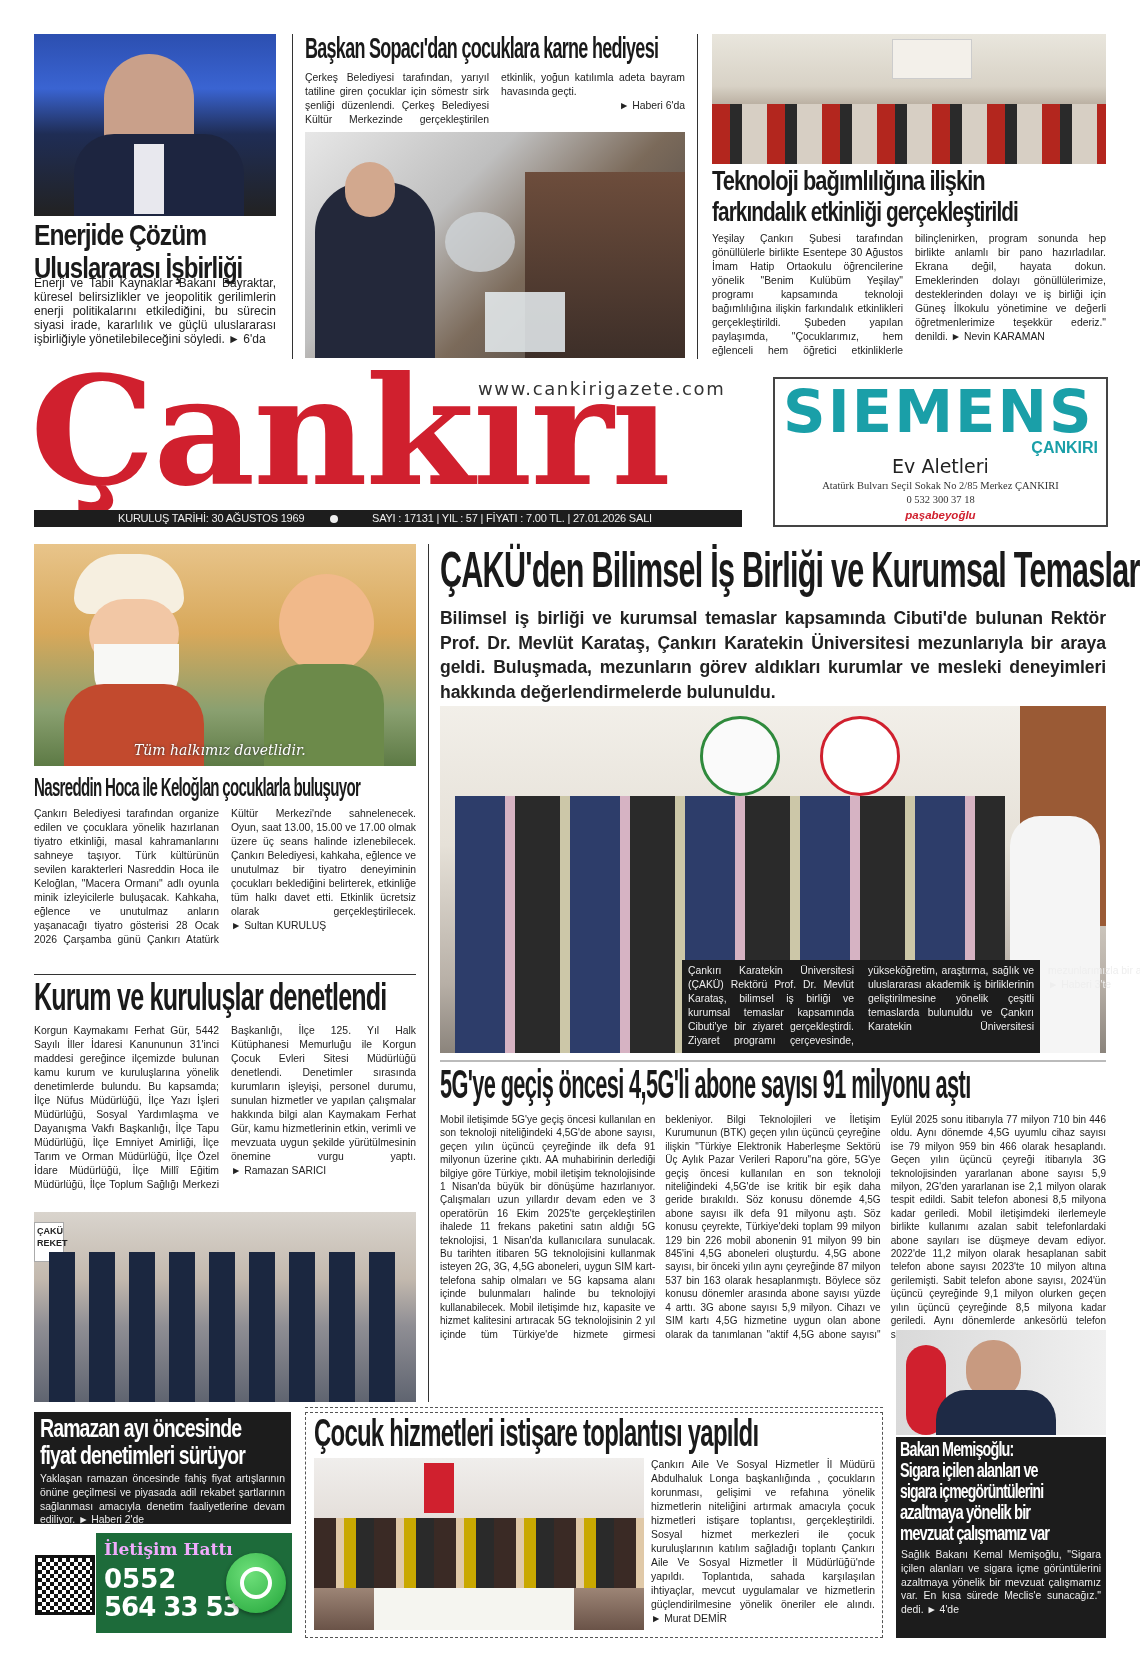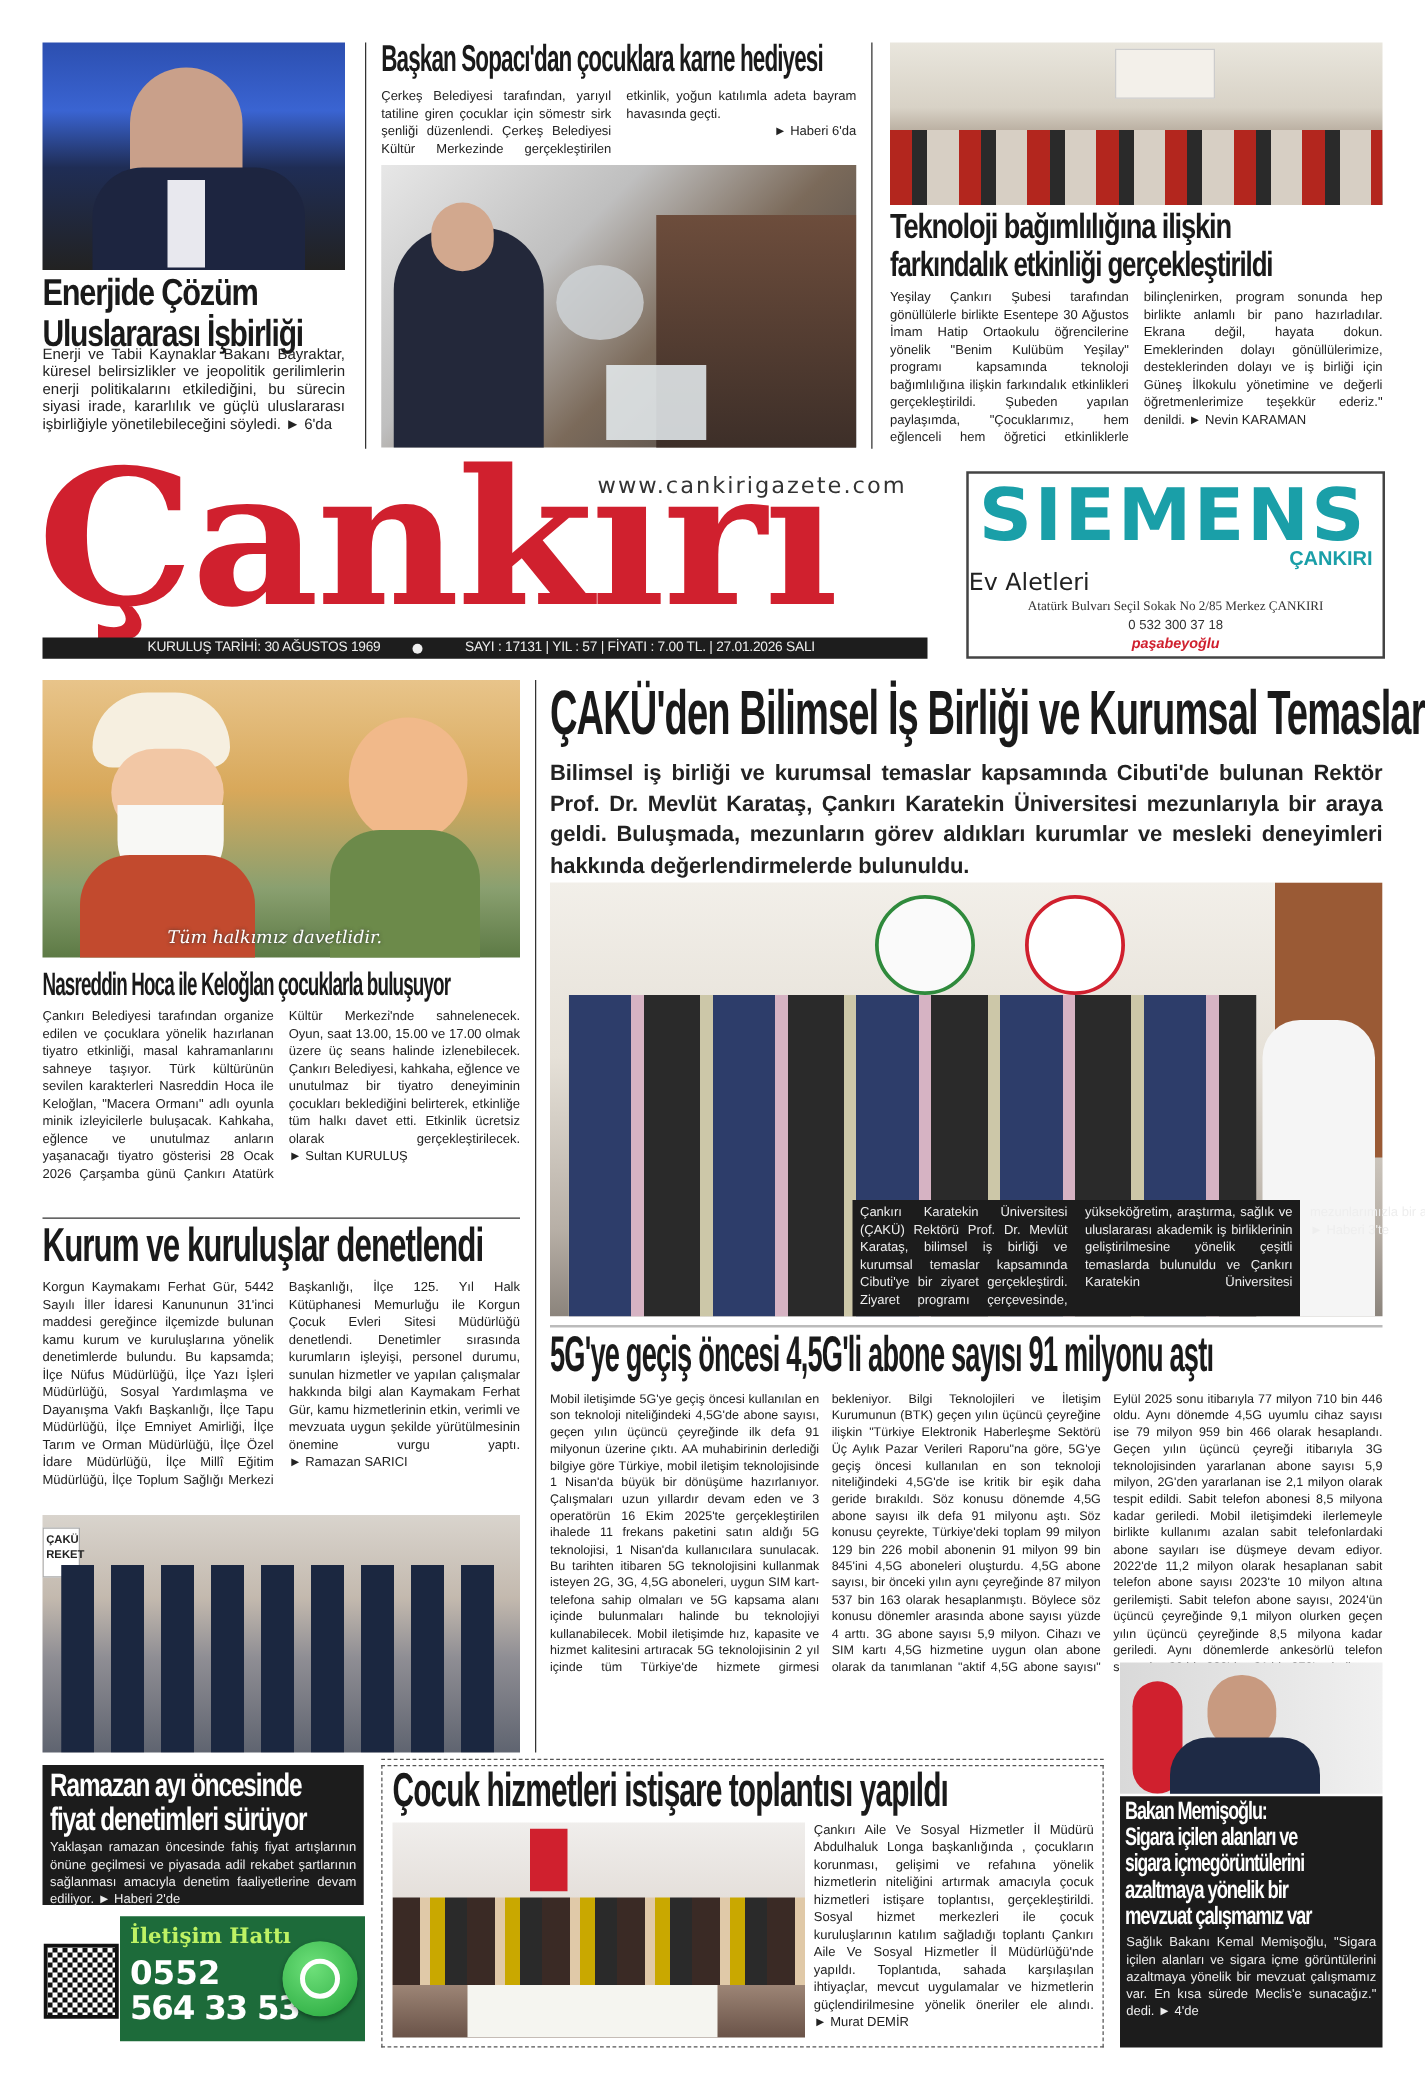--- a/index.html
+++ b/index.html
@@ -59,23 +59,23 @@
 <div class="abs" style="left:30px;top:356px;font-family:'DejaVu Serif',serif;font-weight:bold;font-size:150px;line-height:150px;color:#d0202e;letter-spacing:-2px;transform:scaleX(1.05);transform-origin:left top">Çankırı</div>
 <div class="abs" style="left:478px;top:378px;font-family:'DejaVu Sans',sans-serif;font-size:18px;color:#333;letter-spacing:1.6px">www.cankirigazete.com</div>
 <div class="abs" style="left:34px;top:510px;width:708px;height:17px;background:#1d1d1d"></div>
 <div class="abs" style="left:118px;top:512px;font-size:11px;color:#eee;letter-spacing:-.2px">KURULUŞ TARİHİ: 30 AĞUSTOS 1969</div>
 <div class="abs" style="left:330px;top:515px;width:8px;height:8px;border-radius:50%;background:#eee"></div>
 <div class="abs" style="left:372px;top:512px;font-size:11px;color:#eee;letter-spacing:-.2px">SAYI : 17131 | YIL : 57 | FİYATI : 7.00 TL. | 27.01.2026 SALI</div>
 
 <div class="abs" style="left:773px;top:377px;width:335px;height:150px;border:2px solid #444;background:#fff">
   <div style="position:absolute;left:8px;top:2px;font-family:'DejaVu Sans',sans-serif;font-weight:bold;font-size:58px;line-height:62px;color:#1a9fa8;letter-spacing:2px;transform:scaleX(1.02);transform-origin:left top">SIEMENS</div>
   <div style="position:absolute;right:8px;top:60px;font-weight:bold;font-size:16px;color:#1a9fa8">ÇANKIRI</div>
-  <div style="position:absolute;left:0;width:100%;text-align:left;top:76px;font-family:'DejaVu Sans',sans-serif;font-size:19px;color:#222">Ev Aletleri</div>
+  <div style="position:absolute;left:0;width:100%;text-align:center;top:76px;font-family:'DejaVu Sans',sans-serif;font-size:19px;color:#222">Ev Aletleri</div>
   <div style="position:absolute;left:0;width:100%;text-align:center;top:101px;font-family:'Liberation Serif',serif;font-size:10.5px;color:#333">Atatürk Bulvarı Seçil Sokak No 2/85 Merkez ÇANKIRI</div>
-  <div style="position:absolute;left:0;width:100%;text-align:center;top:115px;font-family:Liberation Sans, sans-serif;font-size:10.5px;color:#333">0 532 300 37 18</div>
+  <div style="position:absolute;left:0;width:100%;text-align:center;top:115px;font-family:Liberation Serif, serif;font-size:10.5px;color:#333">0 532 300 37 18</div>
   <div style="position:absolute;left:0;width:100%;text-align:center;top:130px;font-weight:bold;font-style:italic;font-size:11.5px;color:#d0202e">paşabeyoğlu</div>
 </div>
 
 <div class="photo" style="left:34px;top:544px;width:382px;height:222px;background:linear-gradient(180deg,#e8c48a 0%,#d8a85a 40%,#8aa070 75%,#5d7a45 100%)">
   <div style="position:absolute;left:40px;top:10px;width:110px;height:60px;border-radius:55px 55px 20px 20px;background:#f6efe0"></div>
   <div style="position:absolute;left:55px;top:55px;width:90px;height:70px;border-radius:45px;background:#f2c7a5"></div>
   <div style="position:absolute;left:60px;top:100px;width:85px;height:70px;border-radius:0 0 45px 45px;background:#f8f8f5"></div>
   <div style="position:absolute;left:30px;top:140px;width:140px;height:90px;border-radius:40px 40px 0 0;background:#c24a2e"></div>
   <div style="position:absolute;left:245px;top:30px;width:95px;height:100px;border-radius:50%;background:#f1b98a"></div>
   <div style="position:absolute;left:230px;top:120px;width:120px;height:110px;border-radius:40px 40px 0 0;background:#6c8a4a"></div>
@@ -132,21 +132,21 @@
   <div class="hl" style="position:absolute;left:6px;top:3px;font-size:26px;color:#fff;transform:scaleX(0.75)">Ramazan ayı öncesinde</div>
   <div class="hl" style="position:absolute;left:6px;top:30px;font-size:26px;color:#fff;transform:scaleX(0.75)">fiyat denetimleri sürüyor</div>
   <div class="body" style="position:absolute;left:6px;top:60px;width:245px;color:#eee;font-size:10.4px;line-height:13.8px">
     <span>Yaklaşan ramazan öncesinde fahiş fiyat artışlarının önüne geçilmesi ve piyasada adil rekabet şartlarının sağlanması amacıyla denetim faaliyetlerine devam ediliyor.</span>
     <span class="ref">► Haberi 2'de</span>
   </div>
 </div>
 
 <div class="abs" style="left:35px;top:1555px;width:60px;height:60px;background:repeating-conic-gradient(#111 0 25%,#fff 0 50%) 0 0/8px 8px;border:3px solid #111"></div>
 <div class="abs" style="left:96px;top:1533px;width:196px;height:100px;background:#1d6b3a">
-  <div style="position:absolute;left:8px;top:6px;font-family:'DejaVu Serif',serif;font-weight:bold;font-size:17px;color:#bef264">İletişim Hattı</div>
+  <div style="position:absolute;left:8px;top:6px;font-family:'DejaVu Serif',serif;font-weight:bold;font-size:17px;color:#f0abfc">İletişim Hattı</div>
   <div style="position:absolute;left:8px;top:32px;font-family:'DejaVu Sans',sans-serif;font-weight:bold;font-size:26px;line-height:28px;color:#fff">0552</div>
   <div style="position:absolute;left:8px;top:60px;font-family:'DejaVu Sans',sans-serif;font-weight:bold;font-size:26px;line-height:28px;color:#fff;letter-spacing:-1px">564 33 53</div>
   <div style="position:absolute;left:130px;top:20px;width:60px;height:60px;border-radius:50%;background:radial-gradient(circle at 40% 35%,#6ee07a,#23a53a);box-shadow:0 2px 4px rgba(0,0,0,.4)">
     <div style="position:absolute;left:14px;top:14px;width:32px;height:32px;border:4px solid #fff;border-radius:50%"></div>
   </div>
 </div>
 
 <div class="abs" style="left:305px;top:1412px;width:578px;height:226px;border:1px dashed #555"></div>
 <div class="abs hl" style="left:314px;top:1414px;font-size:38px;transform:scaleX(0.63)">Çocuk hizmetleri istişare toplantısı yapıldı</div>
 <div class="photo" style="left:314px;top:1458px;width:330px;height:172px;background:linear-gradient(180deg,#f0eeec 0%,#e3ddd8 40%,#a89080 70%,#6a5348 100%)">

